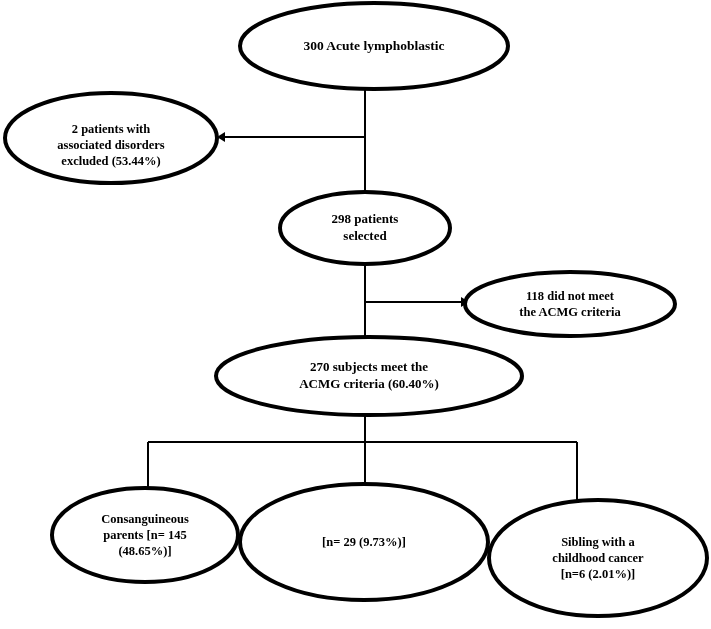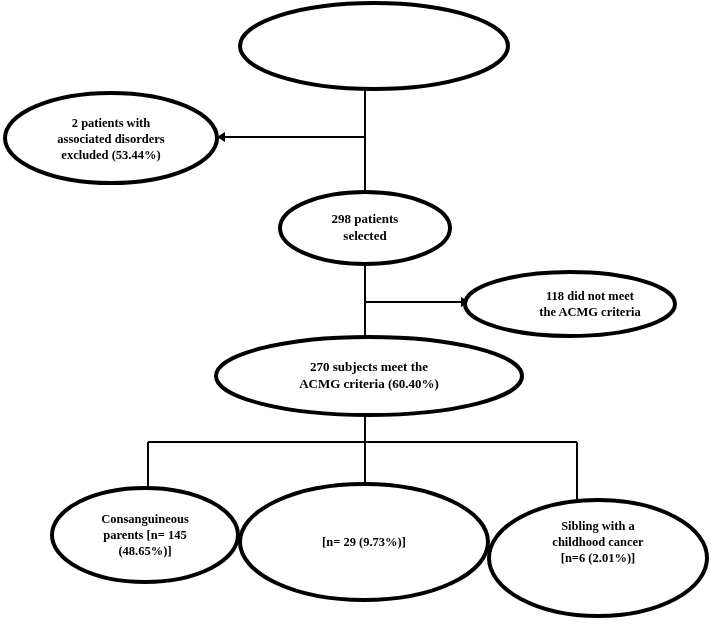--- a/index.html
+++ b/index.html
@@ -83,45 +83,46 @@
         <ellipse class="node-ellipse" cx="365" cy="228" rx="85" ry="36" stroke="#000000"></ellipse>
         <ellipse class="node-ellipse" cx="570" cy="304" rx="105" ry="32" stroke="#000000"></ellipse>
         <ellipse class="node-ellipse" cx="369" cy="376" rx="153" ry="39" stroke="#000000"></ellipse>
         <ellipse class="node-ellipse" cx="145" cy="535" rx="93" ry="47" stroke="#000000"></ellipse>
         <ellipse class="node-ellipse" cx="364" cy="542" rx="124" ry="58" stroke="#000000"></ellipse>
         <ellipse class="node-ellipse" cx="598" cy="558" rx="109" ry="58" stroke="#000000"></ellipse>
       </g>
   </svg>
   <div id="label-layer">
       <div class="node-label" style="left: 240px; top: 3px; width: 268px; height: 86px; font-size: 13.5px; color: rgb(0, 0, 0);">
+        <span class="tline">300 Acute lymphoblastic</span>
       </div>
-      <div class="node-label" style="left: 5px; top: 94px; width: 212px; height: 90px; font-size: 12.5px; color: rgb(0, 0, 0);">
+      <div class="node-label" style="left: 5px; top: 100px; width: 212px; height: 90px; font-size: 12.5px; color: rgb(0, 0, 0);">
         <span class="tline">2 patients with</span>
         <span class="tline">associated disorders</span>
         <span class="tline">excluded (53.44%)</span>
       </div>
       <div class="node-label" style="left: 280px; top: 192px; width: 170px; height: 72px; font-size: 13px; color: rgb(0, 0, 0);">
         <span class="tline">298 patients</span>
         <span class="tline">selected</span>
       </div>
-      <div class="node-label" style="left: 485px; top: 272px; width: 210px; height: 64px; font-size: 12.5px; color: rgb(0, 0, 0);">
+      <div class="node-label" style="left: 465px; top: 272px; width: 210px; height: 64px; font-size: 12.5px; color: rgb(0, 0, 0);">
         <span class="tline">118 did not meet</span>
         <span class="tline">the ACMG criteria</span>
       </div>
       <div class="node-label" style="left: 216px; top: 337px; width: 306px; height: 78px; font-size: 13px; color: rgb(0, 0, 0);">
         <span class="tline">270 subjects meet the</span>
         <span class="tline">ACMG criteria (60.40%)</span>
       </div>
       <div class="node-label" style="left: 52px; top: 488px; width: 186px; height: 94px; font-size: 12.5px; color: rgb(0, 0, 0);">
         <span class="tline">Consanguineous</span>
         <span class="tline">parents [n= 145</span>
         <span class="tline">(48.65%)]</span>
       </div>
       <div class="node-label" style="left: 240px; top: 484px; width: 248px; height: 116px; font-size: 12.5px; color: rgb(0, 0, 0);">
         <span class="tline">[n= 29 (9.73%)]</span>
       </div>
-      <div class="node-label" style="left: 489px; top: 484px; width: 218px; height: 116px; font-size: 12.5px; color: rgb(0, 0, 0);">
+      <div class="node-label" style="left: 489px; top: 500px; width: 218px; height: 116px; font-size: 12.5px; color: rgb(0, 0, 0);">
         <span class="tline">Sibling with a</span>
         <span class="tline">childhood cancer</span>
         <span class="tline">[n=6 (2.01%)]</span>
       </div>
     </div>
 </div>
 
 </body></html>

